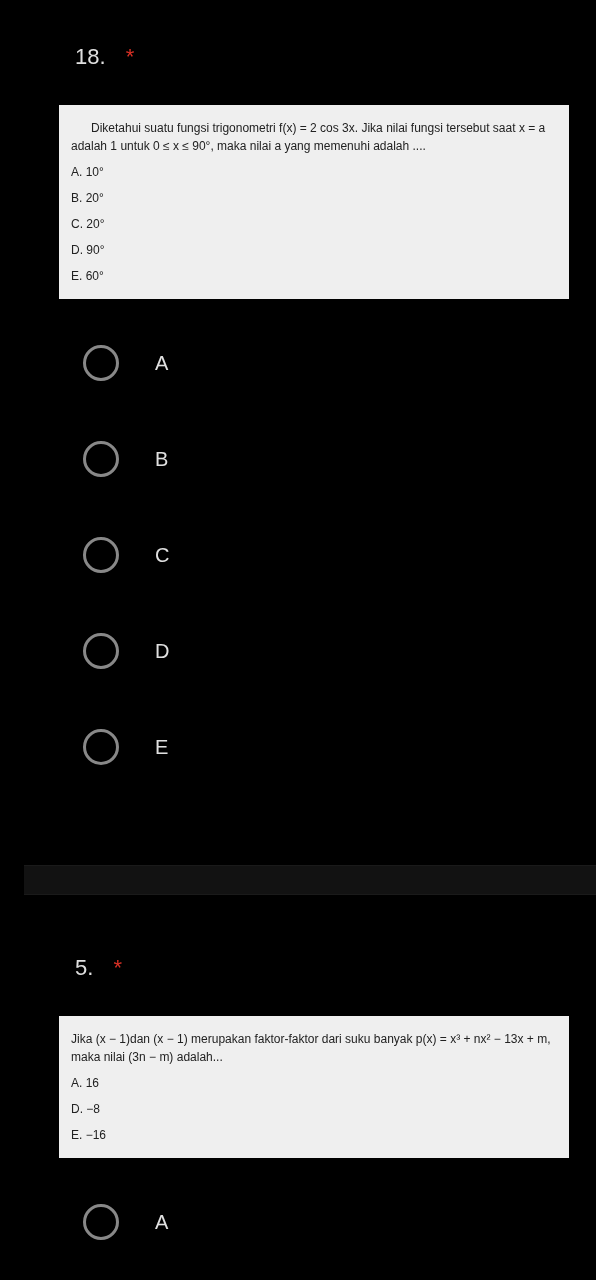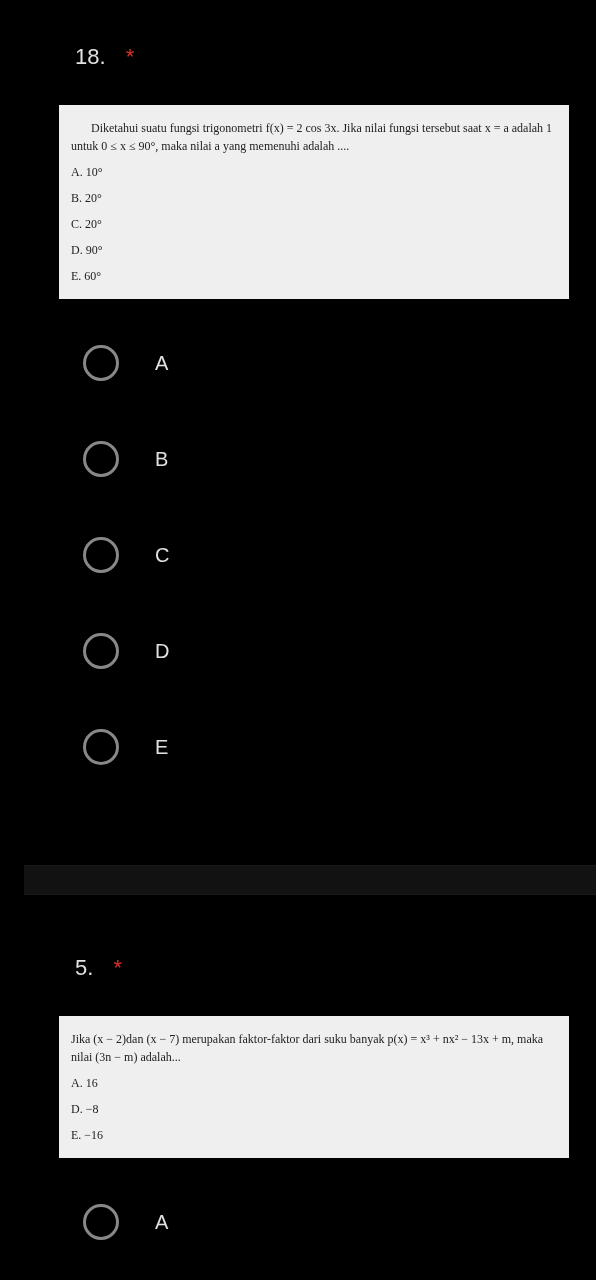--- a/index.html
+++ b/index.html
@@ -18,21 +18,21 @@
     padding: 20px 0 0 35px;
     font-weight: 400;
   }
   .required {
     color: #d93025;
     margin-left: 6px;
   }
   .problem-image {
     background: #efefef;
     color: #222;
-    font-family: Liberation Serif, serif;
+    font-family: Liberation Sans, sans-serif;
     font-size: 12px;
     line-height: 1.5;
     margin: 35px 35px 20px 35px;
     padding: 6px 4px 6px 4px;
   }
   .problem-image .prompt {
     text-indent: 20px;
   }
   .problem-image .choices-img {
     text-indent: 0;
@@ -110,21 +110,21 @@
 
 <div class="divider"></div>
 
 <div class="question-block">
   <div class="question-number">
     <span>5.</span>
     <span class="required">*</span>
   </div>
 
   <div class="problem-image">
-    <div>Jika (x − 2)dan (x − 7) merupakan faktor-faktor dari suku banyak p(x) = x³ + nx² − 13x + m, maka nilai (3n − m) adalah...</div>
+    <div>Jika (x − 1)dan (x − 1) merupakan faktor-faktor dari suku banyak p(x) = x³ + nx² − 13x + m, maka nilai (3n − m) adalah...</div>
     <div class="choices-img">A.  16</div>
     <div class="choices-img">D.  −8</div>
     <div class="choices-img">E.  −16</div>
   </div>
 
   <div class="options">
     <div class="option">
       <div class="radio"></div>
       <span class="option-label">A</span>
     </div>

